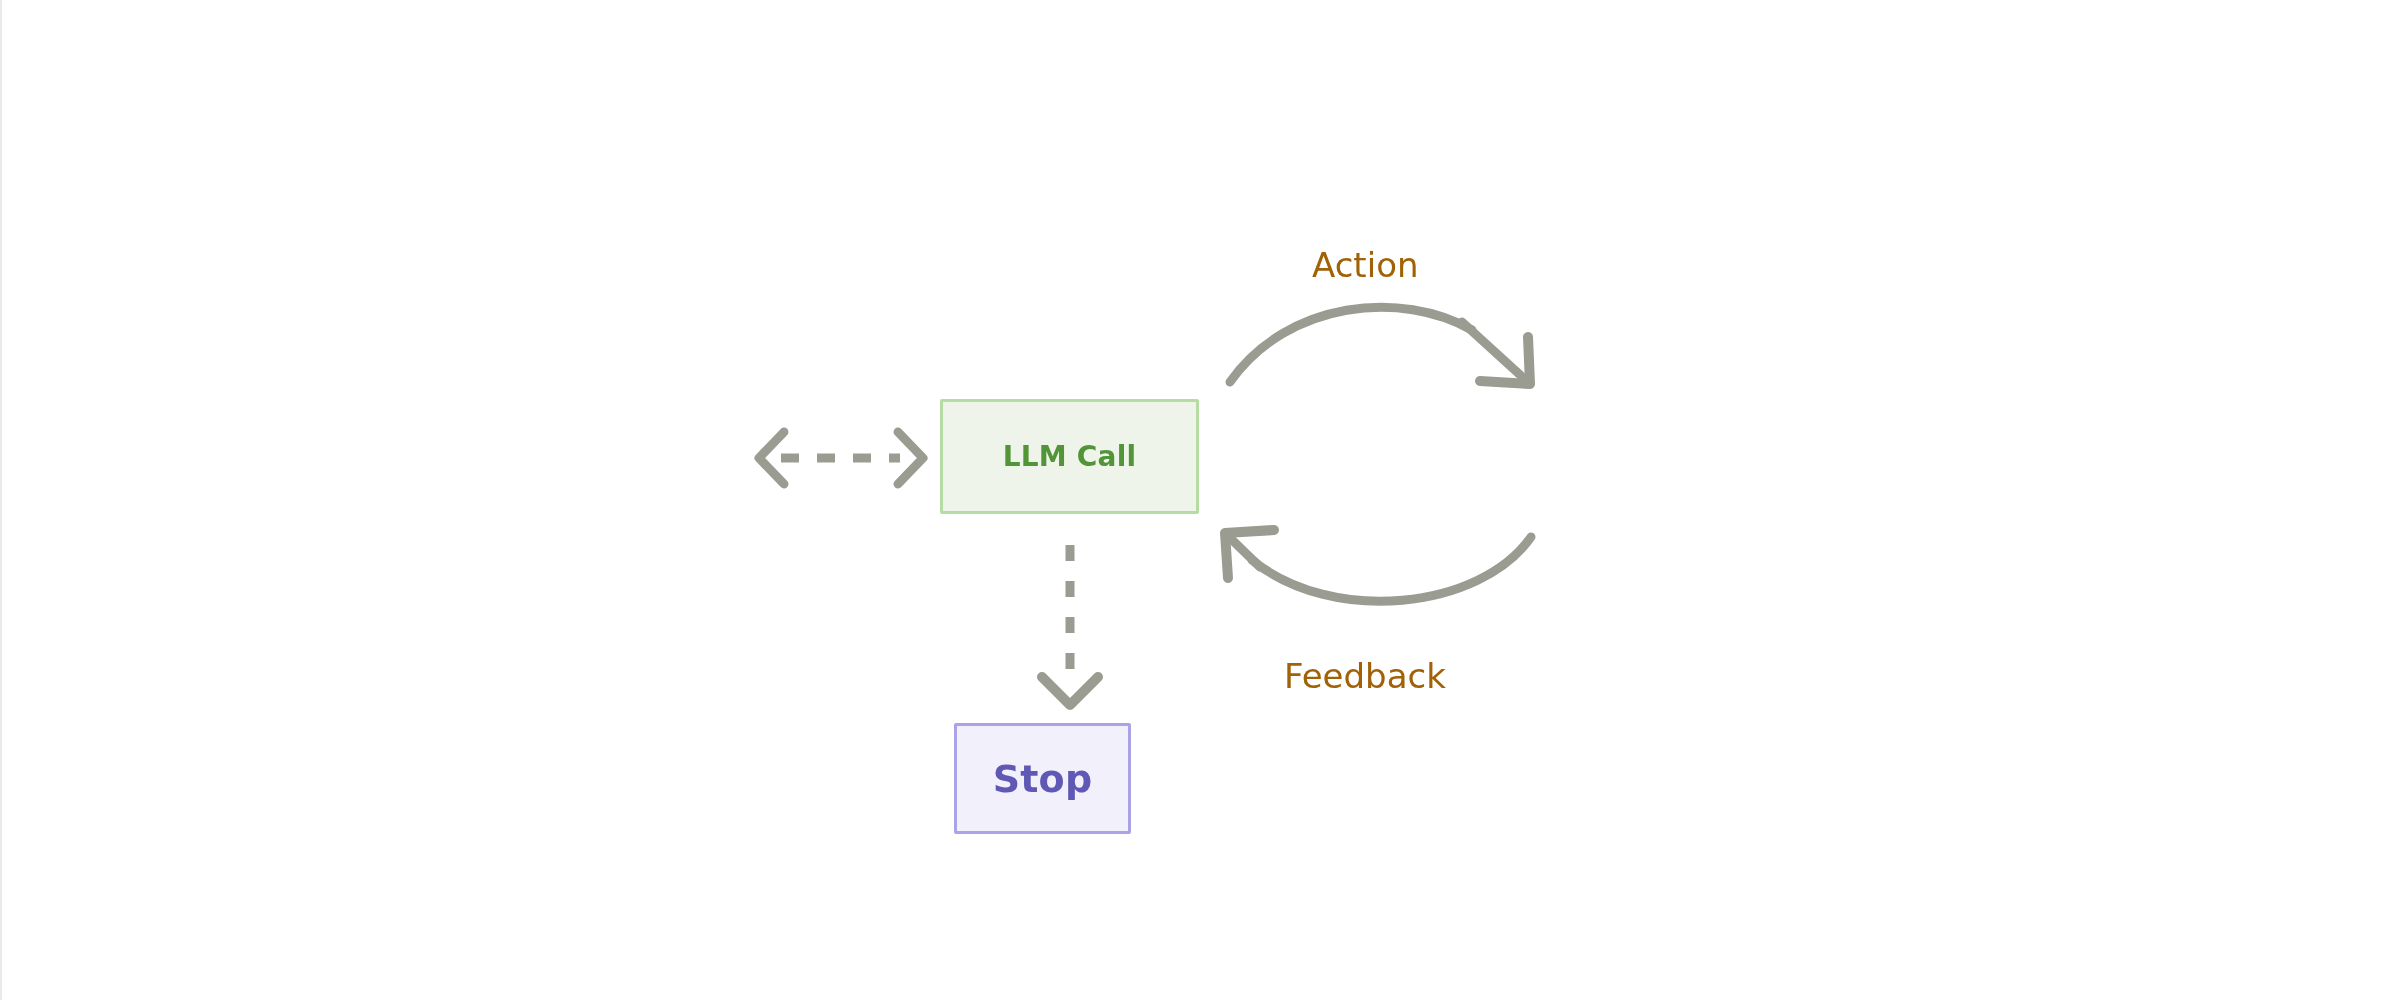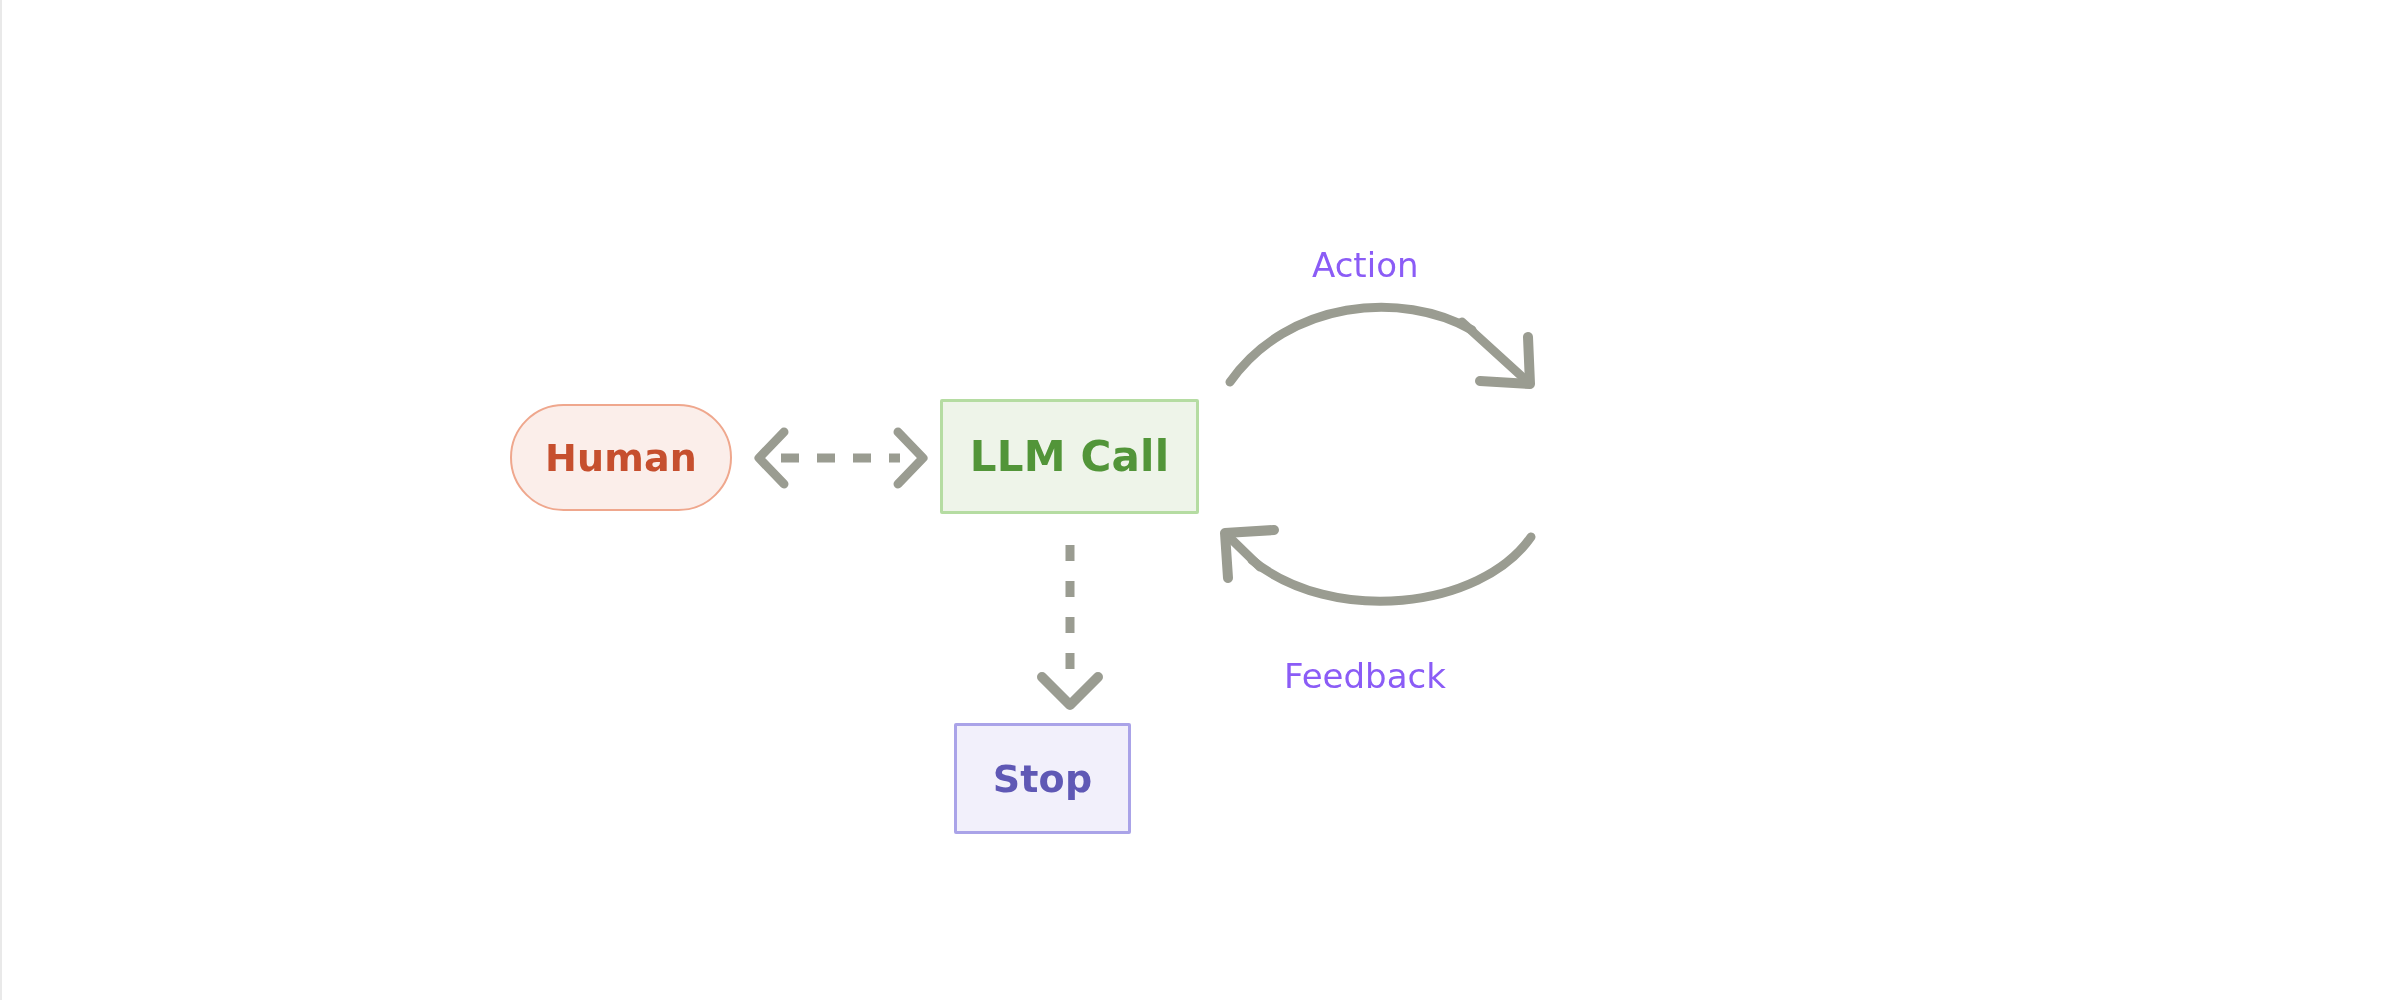--- a/index.html
+++ b/index.html
@@ -65,21 +65,21 @@
     left: 938px;
     top: 399px;
     width: 259px;
     height: 115px;
     background: #eef4e9;
     border: 3px solid #b5dca2;
     border-radius: 2px;
   }
   #node-llm-call .node-label {
     color: #529539;
-    font-size: 42px;
+    font-size: 28px;
   }
 
   
   #node-environment {
     left: 1557px;
     top: 404px;
     width: 342px;
     height: 107px;
     background: #fbeeea;
     border: 2px solid #efa78d;
@@ -101,21 +101,21 @@
     border-radius: 2px;
   }
   #node-stop .node-label {
     color: #5f58b5;
     font-size: 38px;
   }
 
   
   .edge-label {
     position: absolute;
-    color: #8b5cf6;
+    color: #a16207;
     font-size: 34px;
     line-height: 1;
     white-space: nowrap;
   }
   #label-action {
     left: 1310px;
     top: 248px;
   }
   #label-feedback {
     left: 1282px;
@@ -150,23 +150,20 @@
     </g>
 
      LLM Call (under the bottom) --&gt;
     <g>
       <path d="M 1529 537 C 1478 610, 1330 625, 1250 560" fill="none" stroke="#9a9c91" stroke-width="9" stroke-linecap="round"></path>
       <path d="M 1258 567 L 1224 534" fill="none" stroke="#9a9c91" stroke-width="9" stroke-linecap="round"></path>
       <polyline points="1272,530 1223,533 1226,578" fill="none" stroke="#9a9c91" stroke-width="10" stroke-linecap="round" stroke-linejoin="round"></polyline>
     </g>
   </svg>
 
-  <div class="node" id="node-human">
-    <span class="node-label">Human</span>
-  </div>
 
   <div class="node" id="node-llm-call">
     <span class="node-label">LLM Call</span>
   </div>
 
 
   <div class="node" id="node-stop">
     <span class="node-label">Stop</span>
   </div>
 

